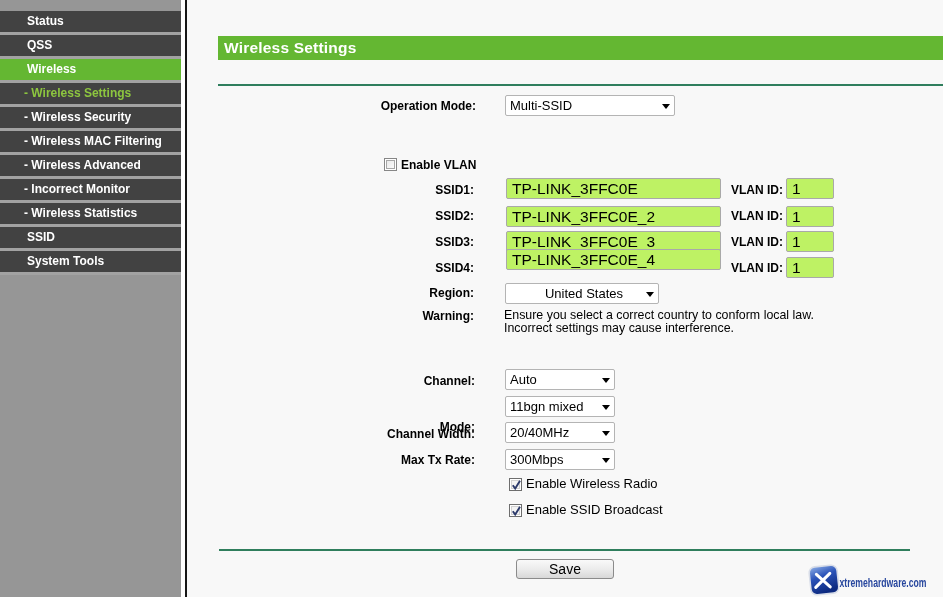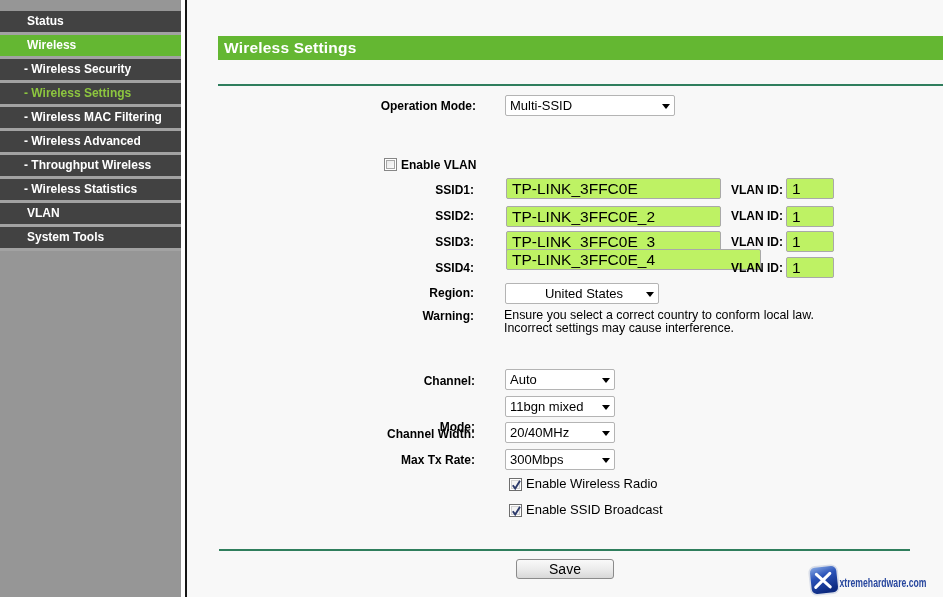--- a/index.html
+++ b/index.html
@@ -27,28 +27,29 @@
 .cbc svg { position:absolute; left:0px; top:0px; }
 .txt { font-size:13px; color:#000; }
 .btn { left:516px; top:559px; width:98px; height:20px; border:1px solid #8b8b8b; border-radius:3px; background:linear-gradient(#f9f9f9,#ececec 50%,#d8d8d8); font-size:14px; text-align:center; line-height:18px; color:#000; }
 </style>
 </head>
 <body>
 <div id="content"></div>
 <div id="sidebar">
   <div class="top"></div>
   <div class="mi">Status</div>
+  <div class="mi">QSS</div>
   <div class="mi amain">Wireless</div>
+  <div class="mi sub asub">- Wireless Settings</div>
   <div class="mi sub">- Wireless Security</div>
-  <div class="mi sub asub">- Wireless Settings</div>
   <div class="mi sub">- Wireless MAC Filtering</div>
   <div class="mi sub">- Wireless Advanced</div>
-  <div class="mi sub">- Throughput Wireless</div>
+  <div class="mi sub">- Incorrect Monitor</div>
   <div class="mi sub">- Wireless Statistics</div>
-  <div class="mi">VLAN</div>
+  <div class="mi">SSID</div>
   <div class="mi">System Tools</div>
 </div>
 <div id="vline"></div>
 
 <div class="abs hdr">Wireless Settings</div>
 <div class="abs gline" style="left:218px; top:84px; width:725px;"></div>
 
 <div class="abs lab" style="left:276px; top:99px;">Operation Mode:</div>
 <div class="abs sel" style="left:505px; top:95px; width:170px;">Multi-SSID</div>
 
@@ -64,21 +65,21 @@
 <input class="abs inp" style="left: 506px; top: 206px; width: 215px;" value="TP-LINK_3FFC0E_2">
 <div class="abs lab" style="left:583px; top:209px;">VLAN ID:</div>
 <input class="abs inp" style="left: 786px; top: 206px; width: 48px;" value="1">
 
 <div class="abs lab" style="left:274px; top:235px;">SSID3:</div>
 <input class="abs inp" style="left: 506px; top: 231px; width: 215px;" value="TP-LINK_3FFC0E_3">
 <div class="abs lab" style="left:583px; top:235px;">VLAN ID:</div>
 <input class="abs inp" style="left: 786px; top: 231px; width: 48px;" value="1">
 
 <div class="abs lab" style="left:274px; top:261px;">SSID4:</div>
-<input class="abs inp" style="left: 506px; top: 249px; width: 255px;" value="TP-LINK_3FFC0E_4">
+<input class="abs inp" style="left: 506px; top: 249px; width: 215px;" value="TP-LINK_3FFC0E_4">
 <div class="abs lab" style="left:583px; top:261px;">VLAN ID:</div>
 <input class="abs inp" style="left: 786px; top: 257px; width: 48px;" value="1">
 
 <div class="abs lab" style="left:274px; top:286px;">Region:</div>
 <div class="abs sel" style="left:505px; top:283px; width:154px;text-align:center;">United States</div>
 
 <div class="abs lab" style="left:274px; top:309px;">Warning:</div>
 <div class="abs" style="left:504px; top:309px; font-size:12.4px; line-height:13.2px;">Ensure you select a correct country to conform local law.<br>Incorrect settings may cause interference.</div>
 
 <div class="abs lab" style="left:275px; top:374px;">Channel:</div>

